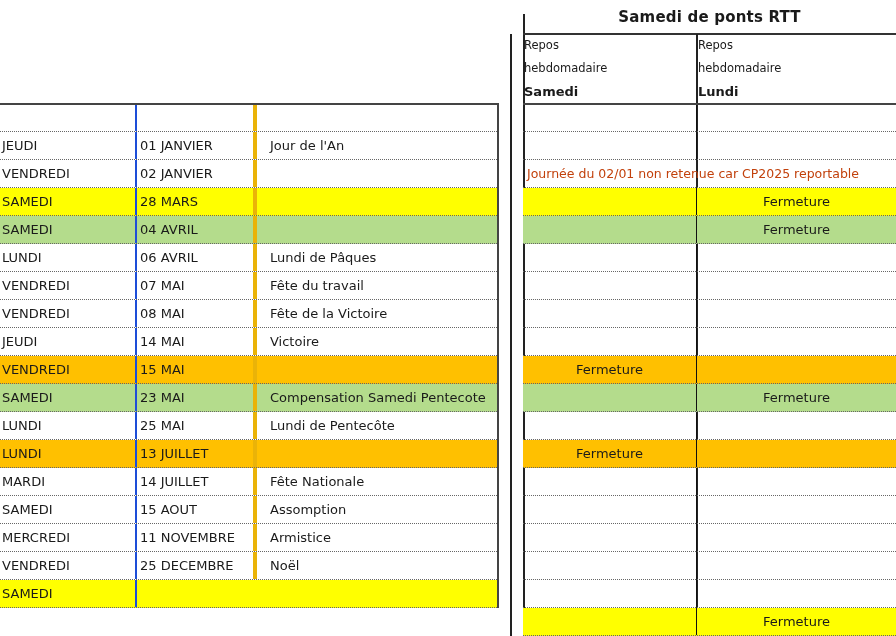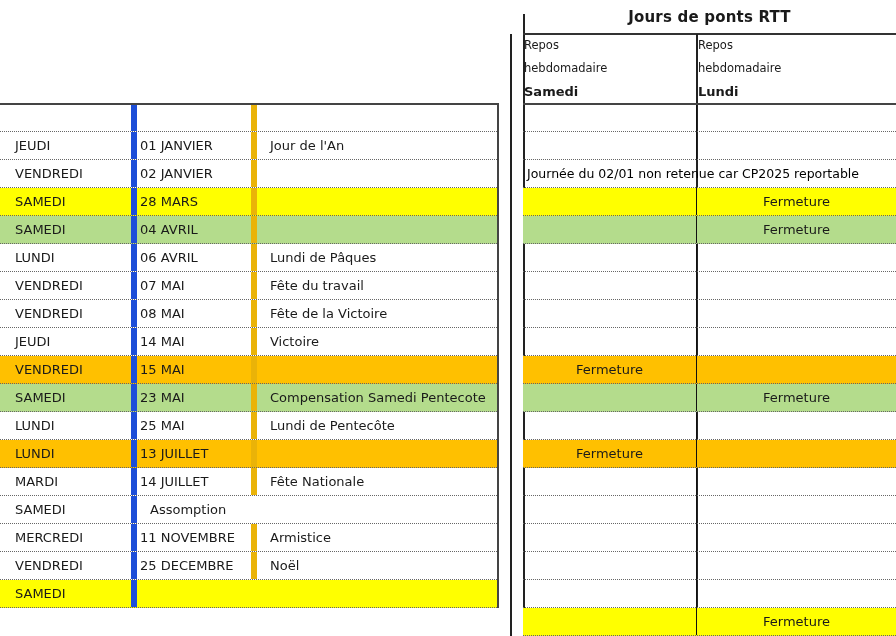--- a/index.html
+++ b/index.html
@@ -7,35 +7,35 @@
          font-family: "DejaVu Sans", sans-serif; color: #1a1a1a; }
   .abs { position: absolute; }
   .title { left: 523px; top: 8px; width: 373px; text-align: center;
            font-weight: bold; font-size: 15px; letter-spacing: 0.2px; }
   .vline { background: #222; width: 2px; }
   .hdr-cell { text-align: left; font-size: 11.5px; line-height: 23px; }
   .hdr-cell .b { font-weight: bold; font-size: 13px; }
   .left-table { left: 0; top: 103px; width: 497px; border-top: 2px solid #444; border-right: 2px solid #444; }
   .row { display: flex; height: 27px; border-bottom: 1px dotted #666; font-size: 13px; line-height: 27px; box-sizing: content-box; }
   .row.head { height: 26px; }
-  .c1 { width: 135px; padding-left: 15px; border-right: 6px solid #1d4ed8; box-sizing: border-box; width: 137px; white-space: nowrap; overflow: hidden; }
-  .c2 { width: 120px; padding-left: 3px; border-right: 6px solid #eab308; box-sizing: border-box; white-space: nowrap; overflow: hidden; }
+  .c1 { width: 135px; padding-left: 2px; border-right: 2px solid #1d4ed8; box-sizing: border-box; width: 137px; white-space: nowrap; overflow: hidden; }
+  .c2 { width: 120px; padding-left: 3px; border-right: 4px solid #eab308; box-sizing: border-box; white-space: nowrap; overflow: hidden; }
   .c3 { flex: 1; padding-left: 13px; white-space: nowrap; overflow: hidden; }
   .right-table { left: 523px; top: 103px; width: 373px; border-top: 2px solid #444; }
   .r1 { width: 174px; border-right: 1.5px solid #111; box-sizing: border-box; text-align: center; }
   .r2 { flex: 1; text-align: center; }
-  .rnote { flex: 1; color: #000000; padding-left: 4px; white-space: nowrap; font-size: 12.5px; }
+  .rnote { flex: 1; color: #c2410c; padding-left: 4px; white-space: nowrap; font-size: 12.5px; }
   .yellow { background: #ffff00; }
   .green { background: #b4dc8c; }
   .orange { background: #ffc000; }
 </style>
 </head>
 <body>
 
-<div class="abs title">Jours de ponts RTT</div>
+<div class="abs title">Samedi de ponts RTT</div>
 
 <div class="abs vline" style="left:523px; top:14px; height:622px; width:1.5px;"></div>
 <div class="abs vline" style="left:510px; top:34px; height:602px; width:1.5px;"></div>
 <div class="abs" style="left:523px; top:33px; width:373px; height:1.5px; background:#333;"></div>
 <div class="abs vline" style="left:696px; top:34px; height:602px; width:1.5px;"></div>
 
 <div class="abs hdr-cell" style="left:524px; top:34px; width:172px;">
   <div>Repos</div>
   <div>hebdomadaire</div>
   <div class="b">Samedi</div>
@@ -111,20 +111,21 @@
       <div class="c2">13 JUILLET</div>
       <div class="c3"></div>
     </div>
     <div class="row">
       <div class="c1">MARDI</div>
       <div class="c2">14 JUILLET</div>
       <div class="c3">Fête Nationale</div>
     </div>
     <div class="row">
       <div class="c1">SAMEDI</div>
+      <div class="c2">15 AOUT</div>
       <div class="c3">Assomption</div>
     </div>
     <div class="row">
       <div class="c1">MERCREDI</div>
       <div class="c2">11 NOVEMBRE</div>
       <div class="c3">Armistice</div>
     </div>
     <div class="row">
       <div class="c1">VENDREDI</div>
       <div class="c2">25 DECEMBRE</div>

